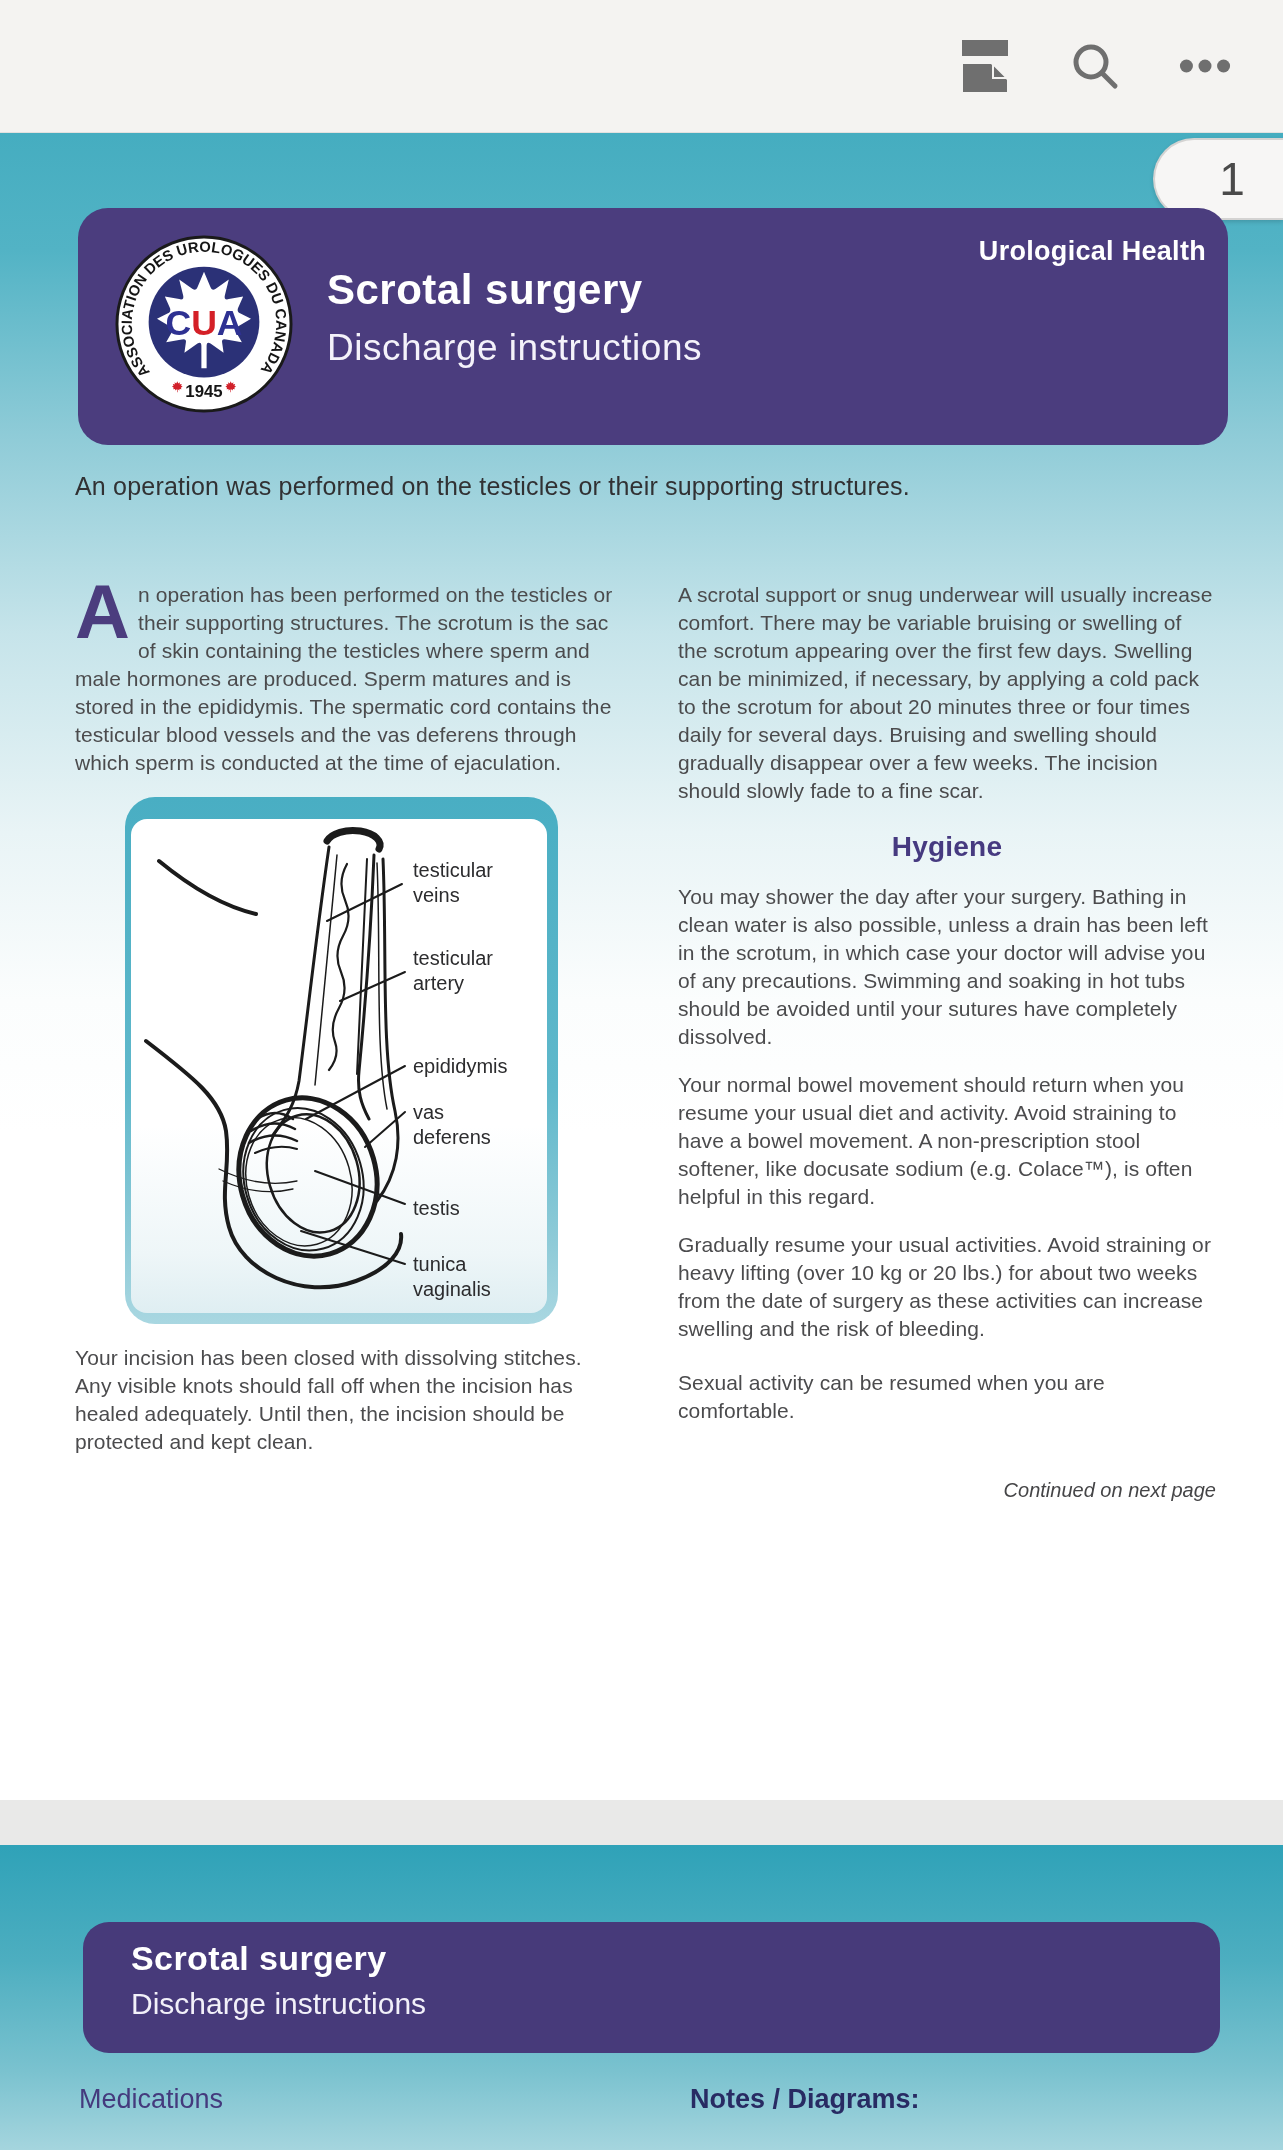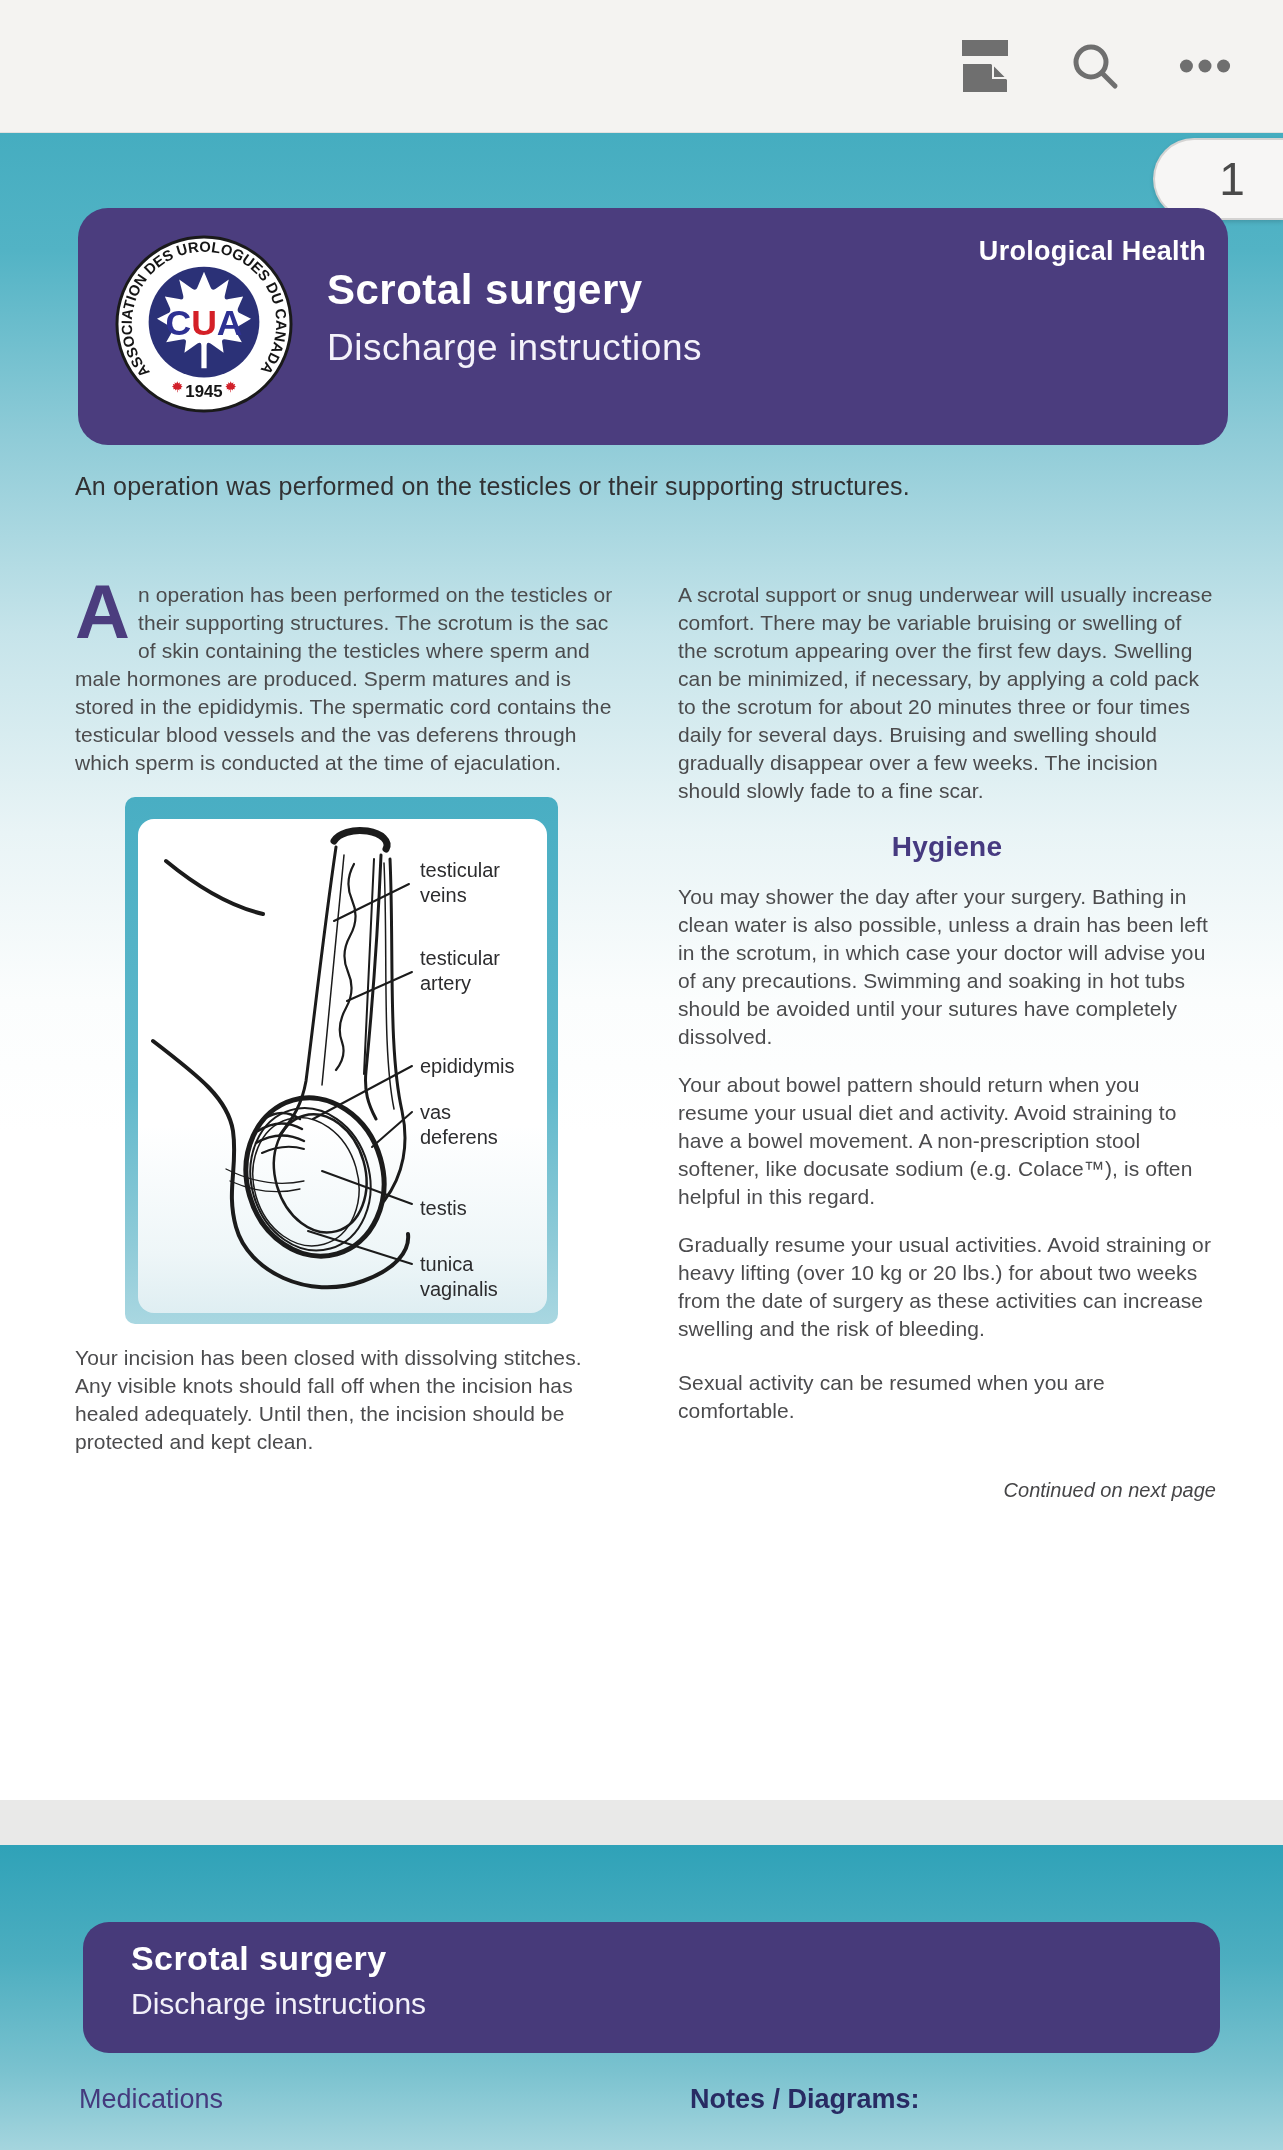--- a/index.html
+++ b/index.html
@@ -41,23 +41,23 @@
   .col { flex:1; }
   .body-text { font-size:21px; line-height:28px; color:#4b4b4d; letter-spacing:.1px; }
   .dropcap {
     float:left; font-size:76px; line-height:58px; font-weight:bold;
     color:#4b3d7e; margin:2px 8px 0 0;
   }
   .sec-heading { font-size:28px; font-weight:bold; color:#463a80; letter-spacing:.2px;text-align:center; } .mt20 { margin-top:20px; } .mt26 { margin-top:26px; }
   .mt32 { margin-top:32px; }
   
   .dcard {
-    margin:20px 0 0 50px; width:433px; height:527px; border-radius:10px;
+    margin:20px 0 0 50px; width:433px; height:527px; border-radius:30px;
     background:linear-gradient(180deg,#49aec3 0%,#5fb8cb 55%,#8fcbd8 85%,#a9d7e1 100%);
-    padding:22px 11px 11px 13px;
+    padding:22px 11px 11px 6px;
   }
   .dcard-inner {
     width:100%; height:100%; border-radius:16px;
     background:linear-gradient(180deg,#ffffff 0%,#ffffff 62%,#eef6f8 88%,#dfeef2 100%);
     overflow:hidden;
   }
   .dcard-inner svg { display:block; width:411px; height:494px; }
   .dlabel { font-size:20px; fill:#2c2c2e; font-family:"Liberation Sans",sans-serif; }
   .continued { text-align:right; margin:54px 0 0 0; font-size:20px; font-style:italic; color:#454547; }
   
@@ -197,21 +197,21 @@
 
         <div class="body-text mt20">Your incision has been closed with dissolving stitches. Any visible knots should fall off when the incision has healed adequately. Until then, the incision should be protected and kept clean.</div>
       </div>
 
       <div class="col">
         <div class="body-text">A scrotal support or snug underwear will usually increase comfort. There may be variable bruising or swelling of the scrotum appearing over the first few days. Swelling can be minimized, if necessary, by applying a cold pack to the scrotum for about 20 minutes three or four times daily for several days. Bruising and swelling should gradually disappear over a few weeks. The incision should slowly fade to a fine scar.</div>
 
         <div class="sec-heading mt26">Hygiene</div>
         <div class="body-text mt20">You may shower the day after your surgery. Bathing in clean water is also possible, unless a drain has been left in the scrotum, in which case your doctor will advise you of any precautions. Swimming and soaking in hot tubs should be avoided until your sutures have completely dissolved.</div>
 
-        <div class="body-text mt20">Your about bowel pattern should return when you resume your usual diet and activity.  Avoid straining to have a bowel movement. A non-prescription stool softener, like docusate sodium (e.g. Colace™), is often helpful in this regard.</div>
+        <div class="body-text mt20">Your normal bowel movement should return when you resume your usual diet and activity.  Avoid straining to have a bowel movement. A non-prescription stool softener, like docusate sodium (e.g. Colace™), is often helpful in this regard.</div>
 
         <div class="body-text mt20">Gradually resume your usual activities. Avoid straining or heavy lifting (over 10 kg or 20 lbs.) for about two weeks from the date of surgery as these activities can increase swelling and the risk of bleeding.</div>
         <div class="body-text mt26">Sexual activity can be resumed when you are comfortable.</div>
 
         <div class="continued">Continued on next page</div>
       </div>
     </div>
   </div>
 
   <div class="page-gap"></div>

